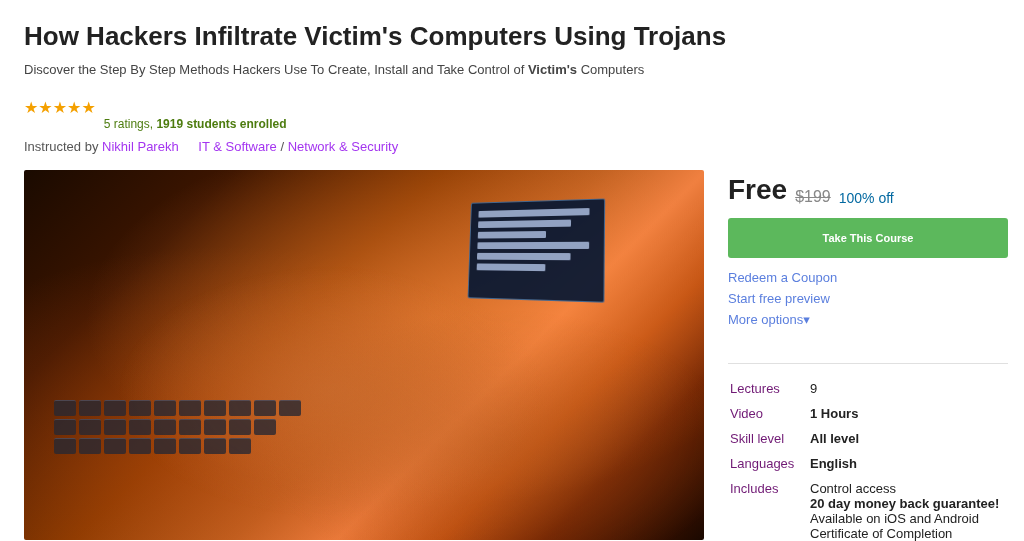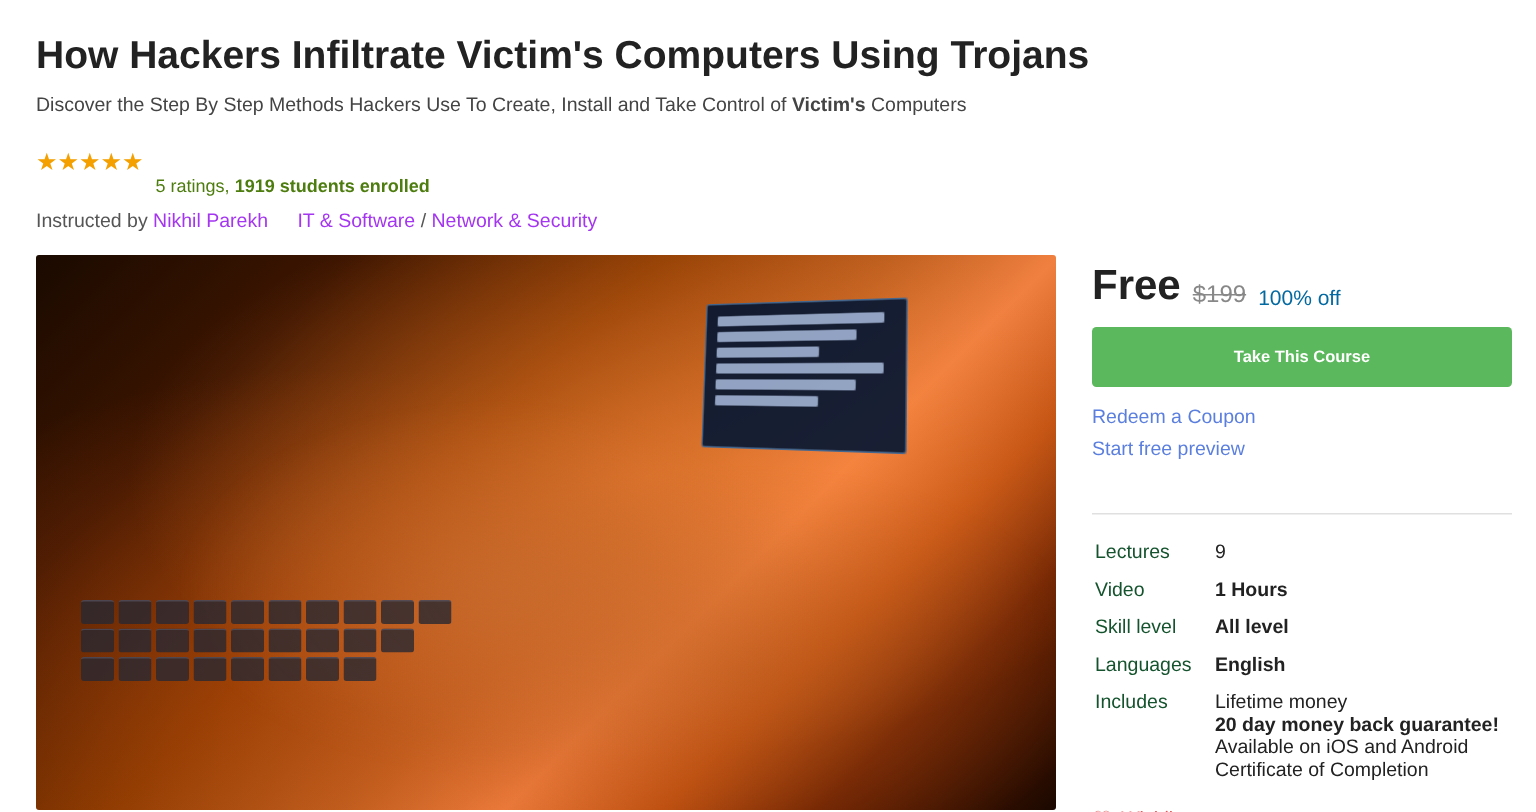--- a/index.html
+++ b/index.html
@@ -195,21 +195,21 @@
     .info-table {
       width: 100%;
       border-collapse: collapse;
     }
     .info-table tr td {
       padding: 5px 2px;
       font-size: 13px;
       vertical-align: top;
     }
     .info-table tr td:first-child {
-      color: #14532d;
+      color: #701a75;
       width: 80px;
     }
     .info-table tr td:last-child {
       color: #222;
       font-weight: normal;
     }
     .info-table tr td.bold-val {
       font-weight: bold;
     }
     .wishlist-row {
@@ -310,20 +310,23 @@
       <div class="price-section">
         <div class="price-row">
           <span class="price-free">Free</span>
           <span class="price-original">$199</span>
           <span class="price-discount">100% off</span>
         </div>
         <button class="take-course-btn">Take This Course</button>
         <div class="link-row">
           <a class="course-link">Redeem a Coupon</a>
           <a class="course-link">Start free preview</a>
+          <span class="more-options-link">
+            <span>More options</span><span>▾</span>
+          </span>
         </div>
       </div>
 
       <hr class="divider">
 
       <table class="info-table">
         <tbody>
             <tr>
           <td>Lectures</td>
           <td>9</td>
@@ -336,21 +339,21 @@
           <td>Skill level</td>
           <td class="bold-val">All level</td>
         </tr>
         <tr>
           <td>Languages</td>
           <td class="bold-val">English</td>
         </tr>
         <tr>
           <td>Includes</td>
           <td>
-            <div>Lifetime money</div>
+            <div>Control access</div>
             <div style="font-weight:bold;">20 day money back guarantee!</div>
             <div>Available on iOS and Android</div>
             <div>Certificate of Completion</div>
           </td>
         </tr>
       </tbody>
         </table>
 
       <div class="wishlist-row">
         <span class="heart-icon">♡</span>

